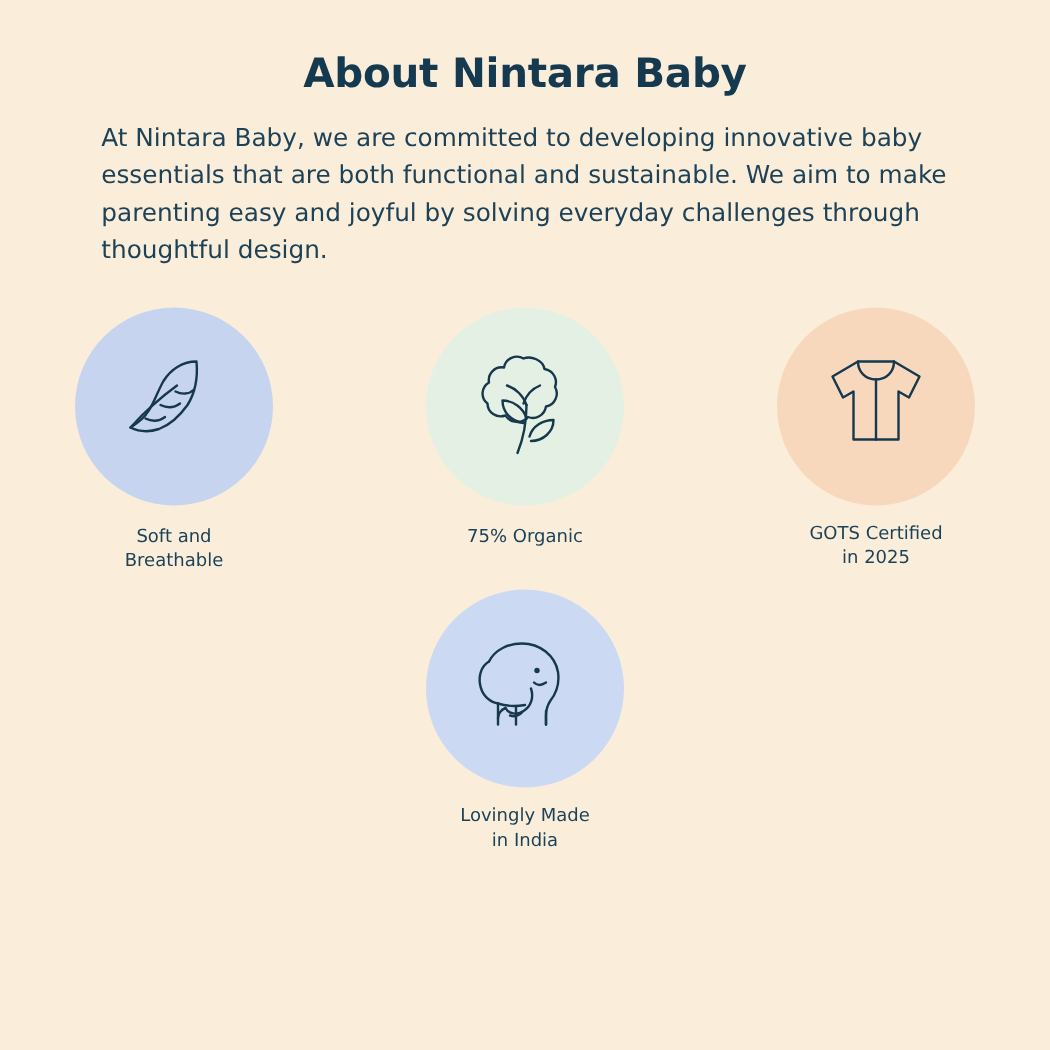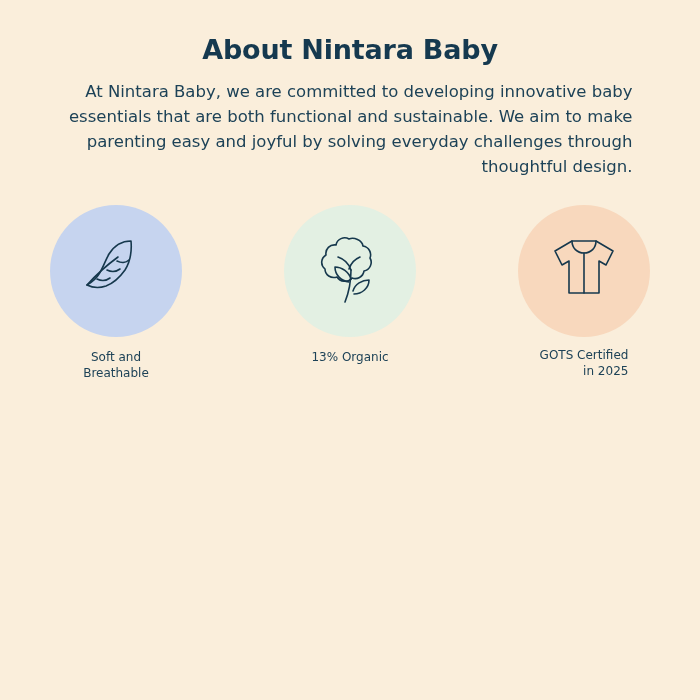--- a/index.html
+++ b/index.html
@@ -24,21 +24,21 @@
   .title {
     text-align: center;
     font-size: 27px;
     font-weight: bold;
     color: #15394f;
     letter-spacing: -0.2px;
     margin: 0 0 14px 0;
     font-family: "DejaVu Sans", sans-serif;
   }
   .intro {
-    text-align: right;
+    text-align: left;
     font-size: 16.5px;
     line-height: 1.52;
     color: #1d4257;
     max-width: 565px;
     margin: 0 auto;
     font-family: "DejaVu Sans", sans-serif;
   }
   .features {
     margin-top: 26px;
   }
@@ -69,21 +69,21 @@
     justify-content: center;
   }
   .label {
     margin-top: 12px;
     text-align: center;
     font-size: 12px;
     line-height: 1.34;
     color: #1d4257;
     white-space: pre-line;
   }
-  .feature-2 .label, .feature-3 .label { margin-top: 10px; text-align: right; }
+  .feature-2 .label, .feature-3 .label { margin-top: 10px; }
   svg { display: block; }
 </style>
 </head>
 <body>
 
 <div class="page">
 
   <h1 class="title">About Nintara Baby</h1>
 
   <p class="intro">At Nintara Baby, we are committed to developing innovative baby essentials that are both functional and sustainable. We aim to make parenting easy and joyful by solving everyday challenges through thoughtful design.</p>
@@ -114,39 +114,60 @@
             <svg width="84" height="84" viewBox="0 0 84 84" fill="none" stroke="#16384d" stroke-width="1.6" stroke-linecap="round" stroke-linejoin="round">
               <path d="M41 10c-5-3-12 0-13 6-6-1-11 4-10 10-5 3-6 10-1 14 0 6 6 10 12 8 3 5 11 6 15 1 5 2 11-1 12-7 6-1 9-8 6-13 2-5-1-11-7-12-1-6-9-9-14-7z"></path>
               <path d="M30 28c6 2 11 7 13 13"></path>
               <path d="M52 28c-5 2-9 6-11 12"></path>
               <path d="M43 41c0 12-2 22-6 32"></path>
               <path d="M43 50c-2-7-9-12-16-12 0 8 6 14 14 15"></path>
               <path d="M45 62c2-7 9-11 16-11 0 8-7 14-15 14"></path>
             </svg>
           </span>
         </div>
-        <div class="label">13% Organic</div>
+        <div class="label">75% Organic</div>
       </div>
 
       <div class="feature feature-2">
         <div class="badge" style="background:#f8d8bd;">
           <span>
             <svg width="84" height="84" viewBox="0 0 84 84" fill="none" stroke="#16384d" stroke-width="1.6" stroke-linecap="round" stroke-linejoin="round">
               <path d="M30 12L13 22l7 14 7-4v32h30V32l7 4 7-14-17-10z"></path>
               <path d="M30 12c0 7 5 12 12 12s12-5 12-12"></path>
               <path d="M42 24v40"></path>
             </svg>
           </span>
         </div>
         <div class="label">GOTS Certified
 in 2025</div>
       </div>
 
     </div>
 
     <div class="row row-2">
 
+      <div class="feature feature-3">
+        <div class="badge" style="background:#ccd9f2;">
+          <span>
+            <svg width="88" height="88" viewBox="0 0 88 88" fill="none" stroke="#16384d" stroke-width="1.6" stroke-linecap="round" stroke-linejoin="round">
+              <path d="M20 26c4-8 13-12 22-12 12 0 22 8 24 19 1 7-1 14-5 19-2 3-3 6-3 10v6"></path>
+              <path d="M58 68v-9"></path>
+              <path d="M20 26c-5 3-7 9-6 15 1 7 6 12 12 13"></path>
+              <path d="M26 54v14"></path>
+              <path d="M38 56v12"></path>
+              <path d="M26 54c6 2 12 2 18 1"></path>
+              <circle cx="52" cy="32" r="1.8" fill="#16384d" stroke="none"></circle>
+              <path d="M58 40c-3 2-6 2-8 0"></path>
+              <path d="M48 44c2 6 0 12-5 15-4 3-10 2-12-2"></path>
+              <path d="M31 57c-3 1-5 4-5 7"></path>
+              <path d="M34 62c3 1 6 0 8-2"></path>
+            </svg>
+          </span>
+        </div>
+        <div class="label">Lovingly Made
+in India</div>
+      </div>
 
 
     </div>
 
   </div>
 </div>
 
 </body></html>

